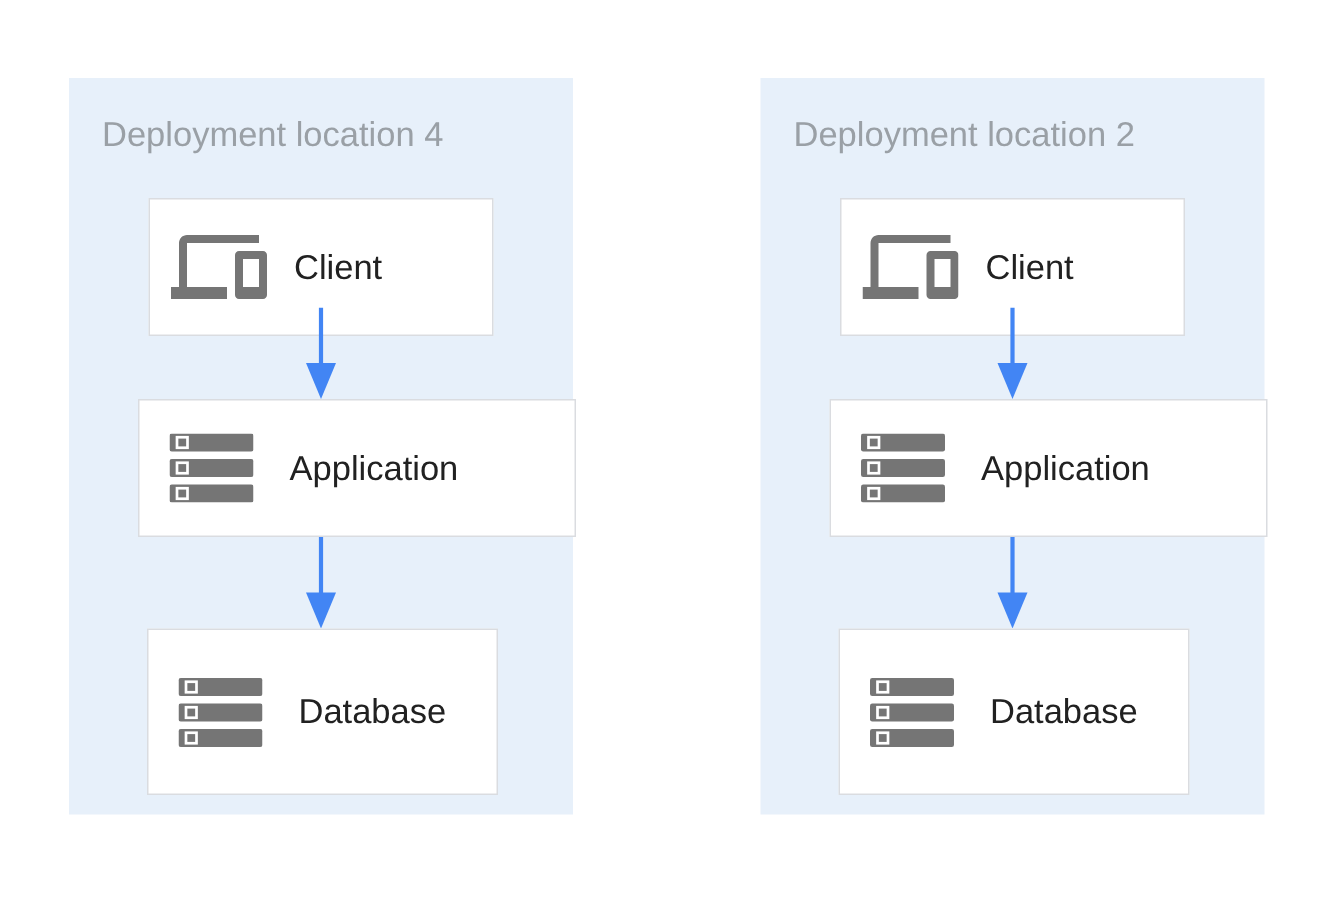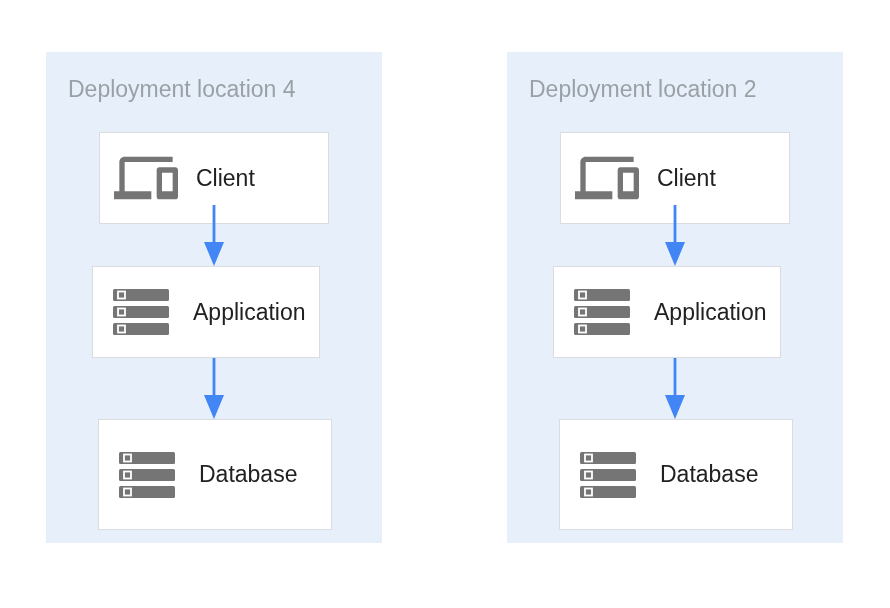--- a/index.html
+++ b/index.html
@@ -32,21 +32,21 @@
   }
   .node {
     position: absolute;
     display: flex;
     align-items: center;
     background: #ffffff;
     border: 1px solid #dadce0;
     box-sizing: border-box;
   }
   .node-client      { left: 53px; top: 61px;  width: 230px; height: 92px; margin-top: 19px; }
-  .node-application { left: 46px; top: 214px; width: 228px; height: 92px; }
+  .node-application { left: 46px; top: 214px; width: 292px; height: 92px; }
   .node-database    { left: 52px; top: 367px; width: 234px; height: 111px; }
   .node-label {
     font-size: 23px;
     font-weight: 400;
     color: #212121;
     white-space: nowrap;
   }
   .icon { display: flex; align-items: center; justify-content: center; }
   .icon-devices { margin-left: 14px; margin-right: 18px; }
   .icon-server  { margin-left: 20px; margin-right: 24px; }

